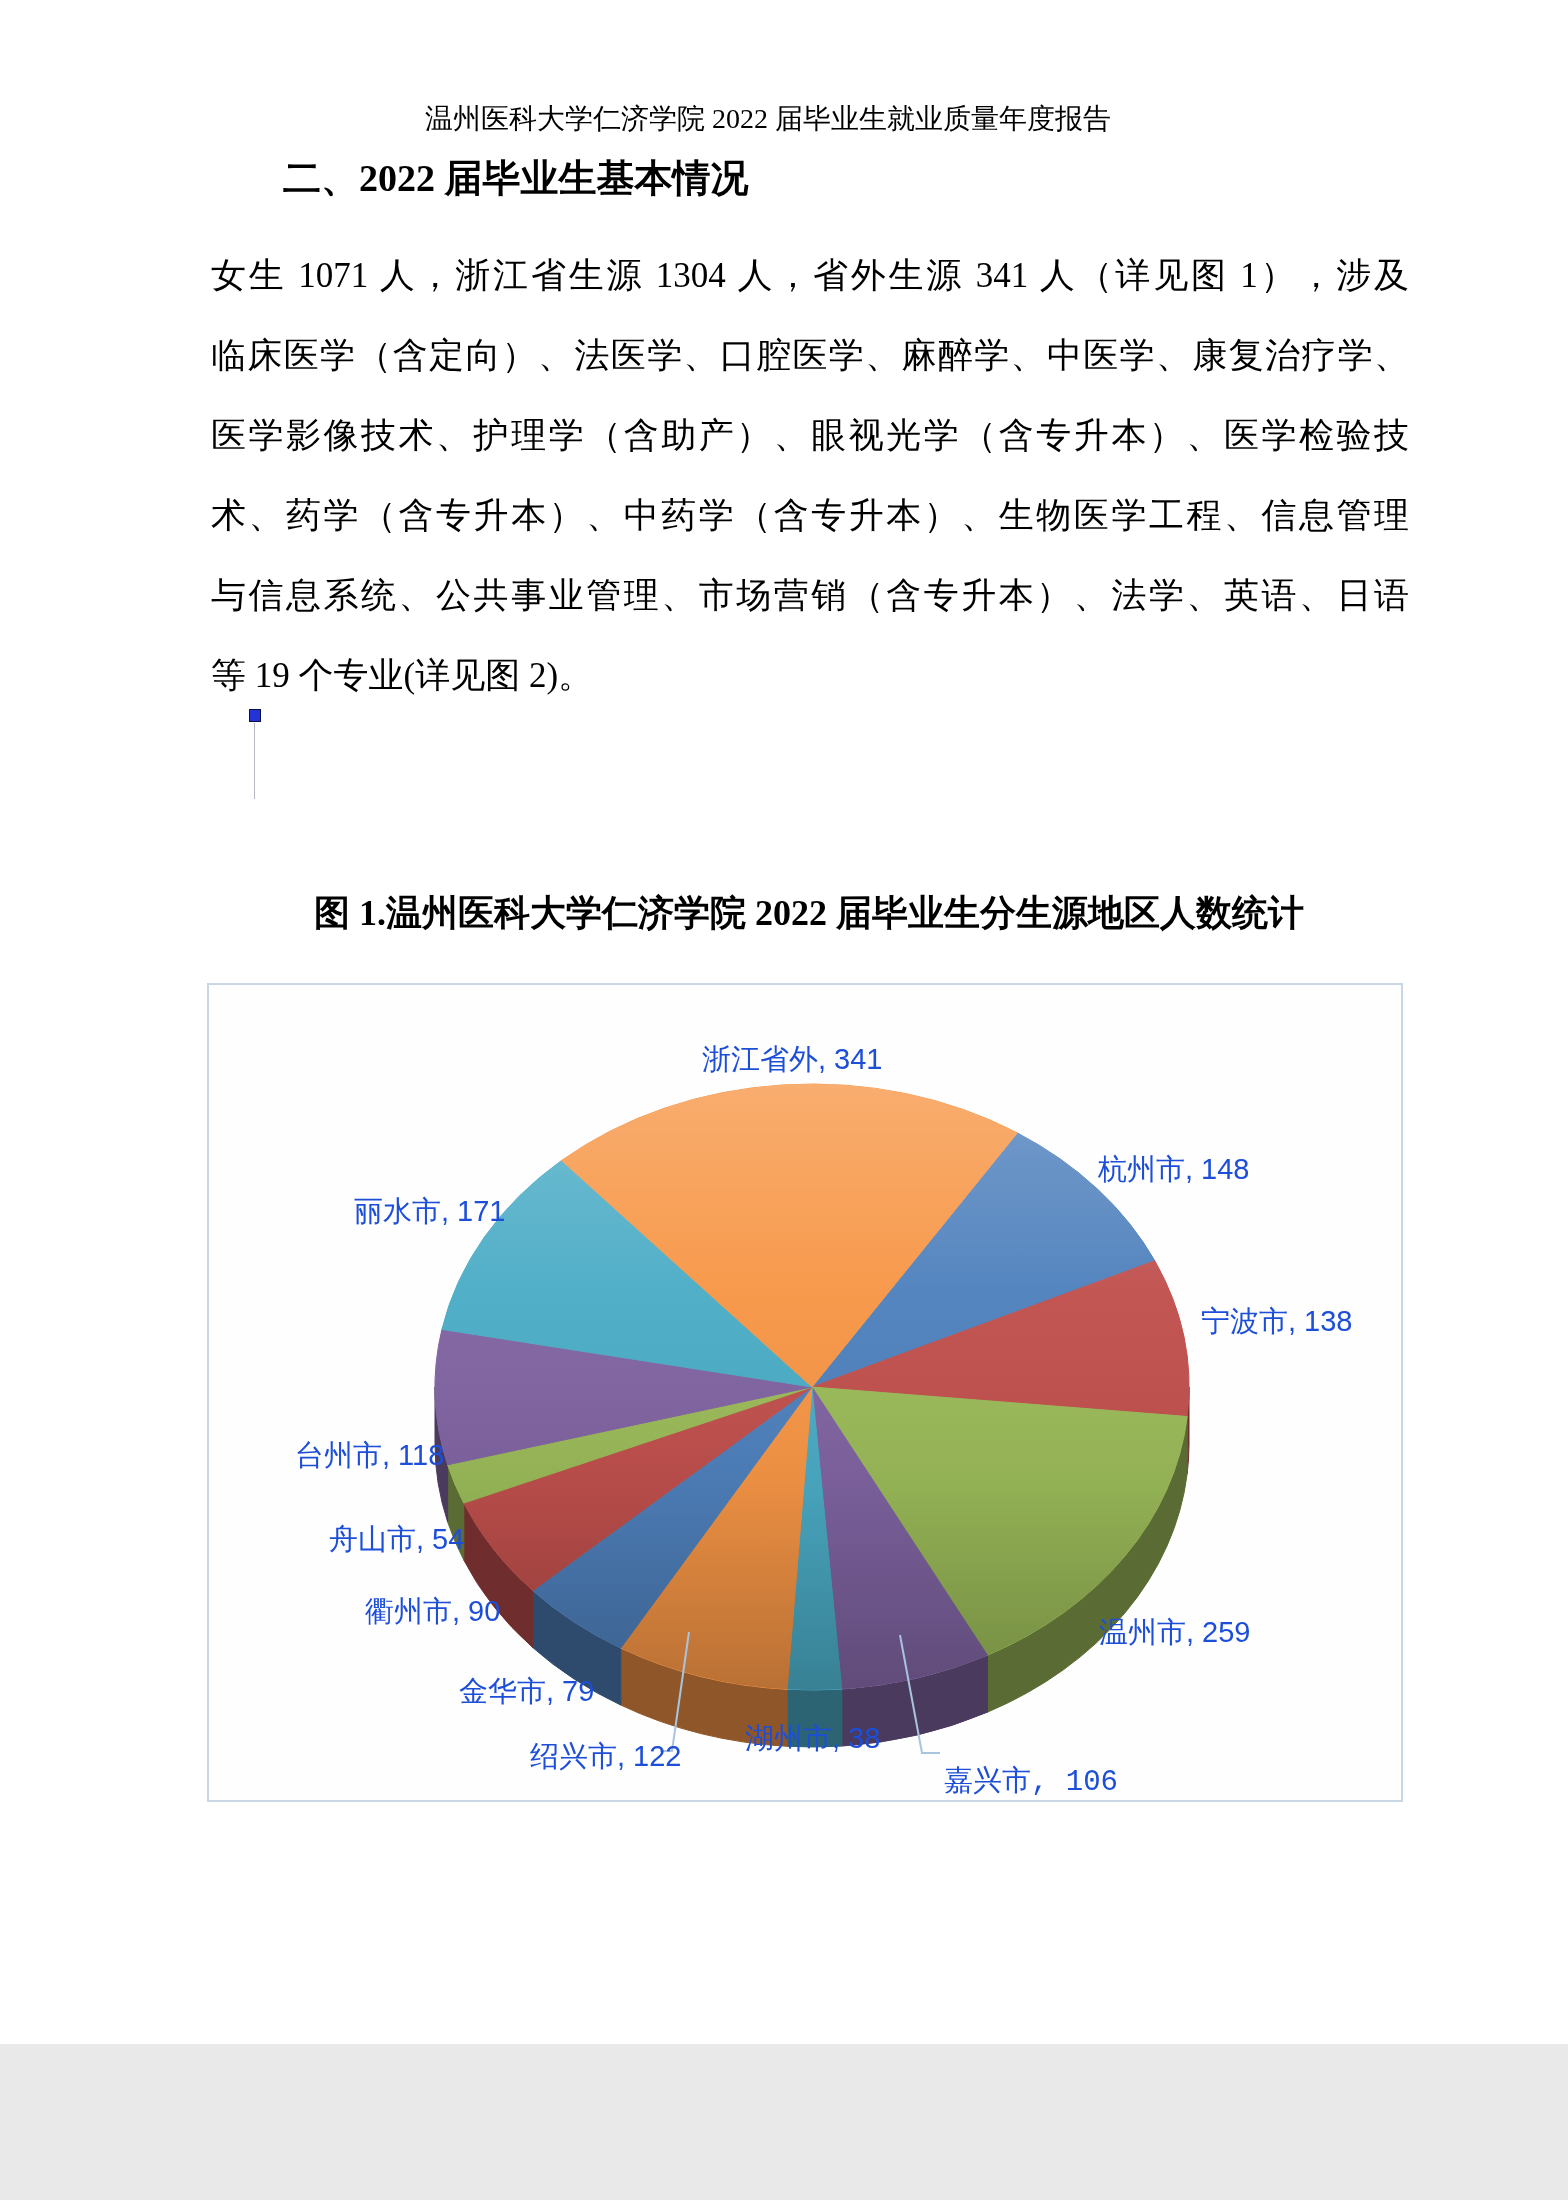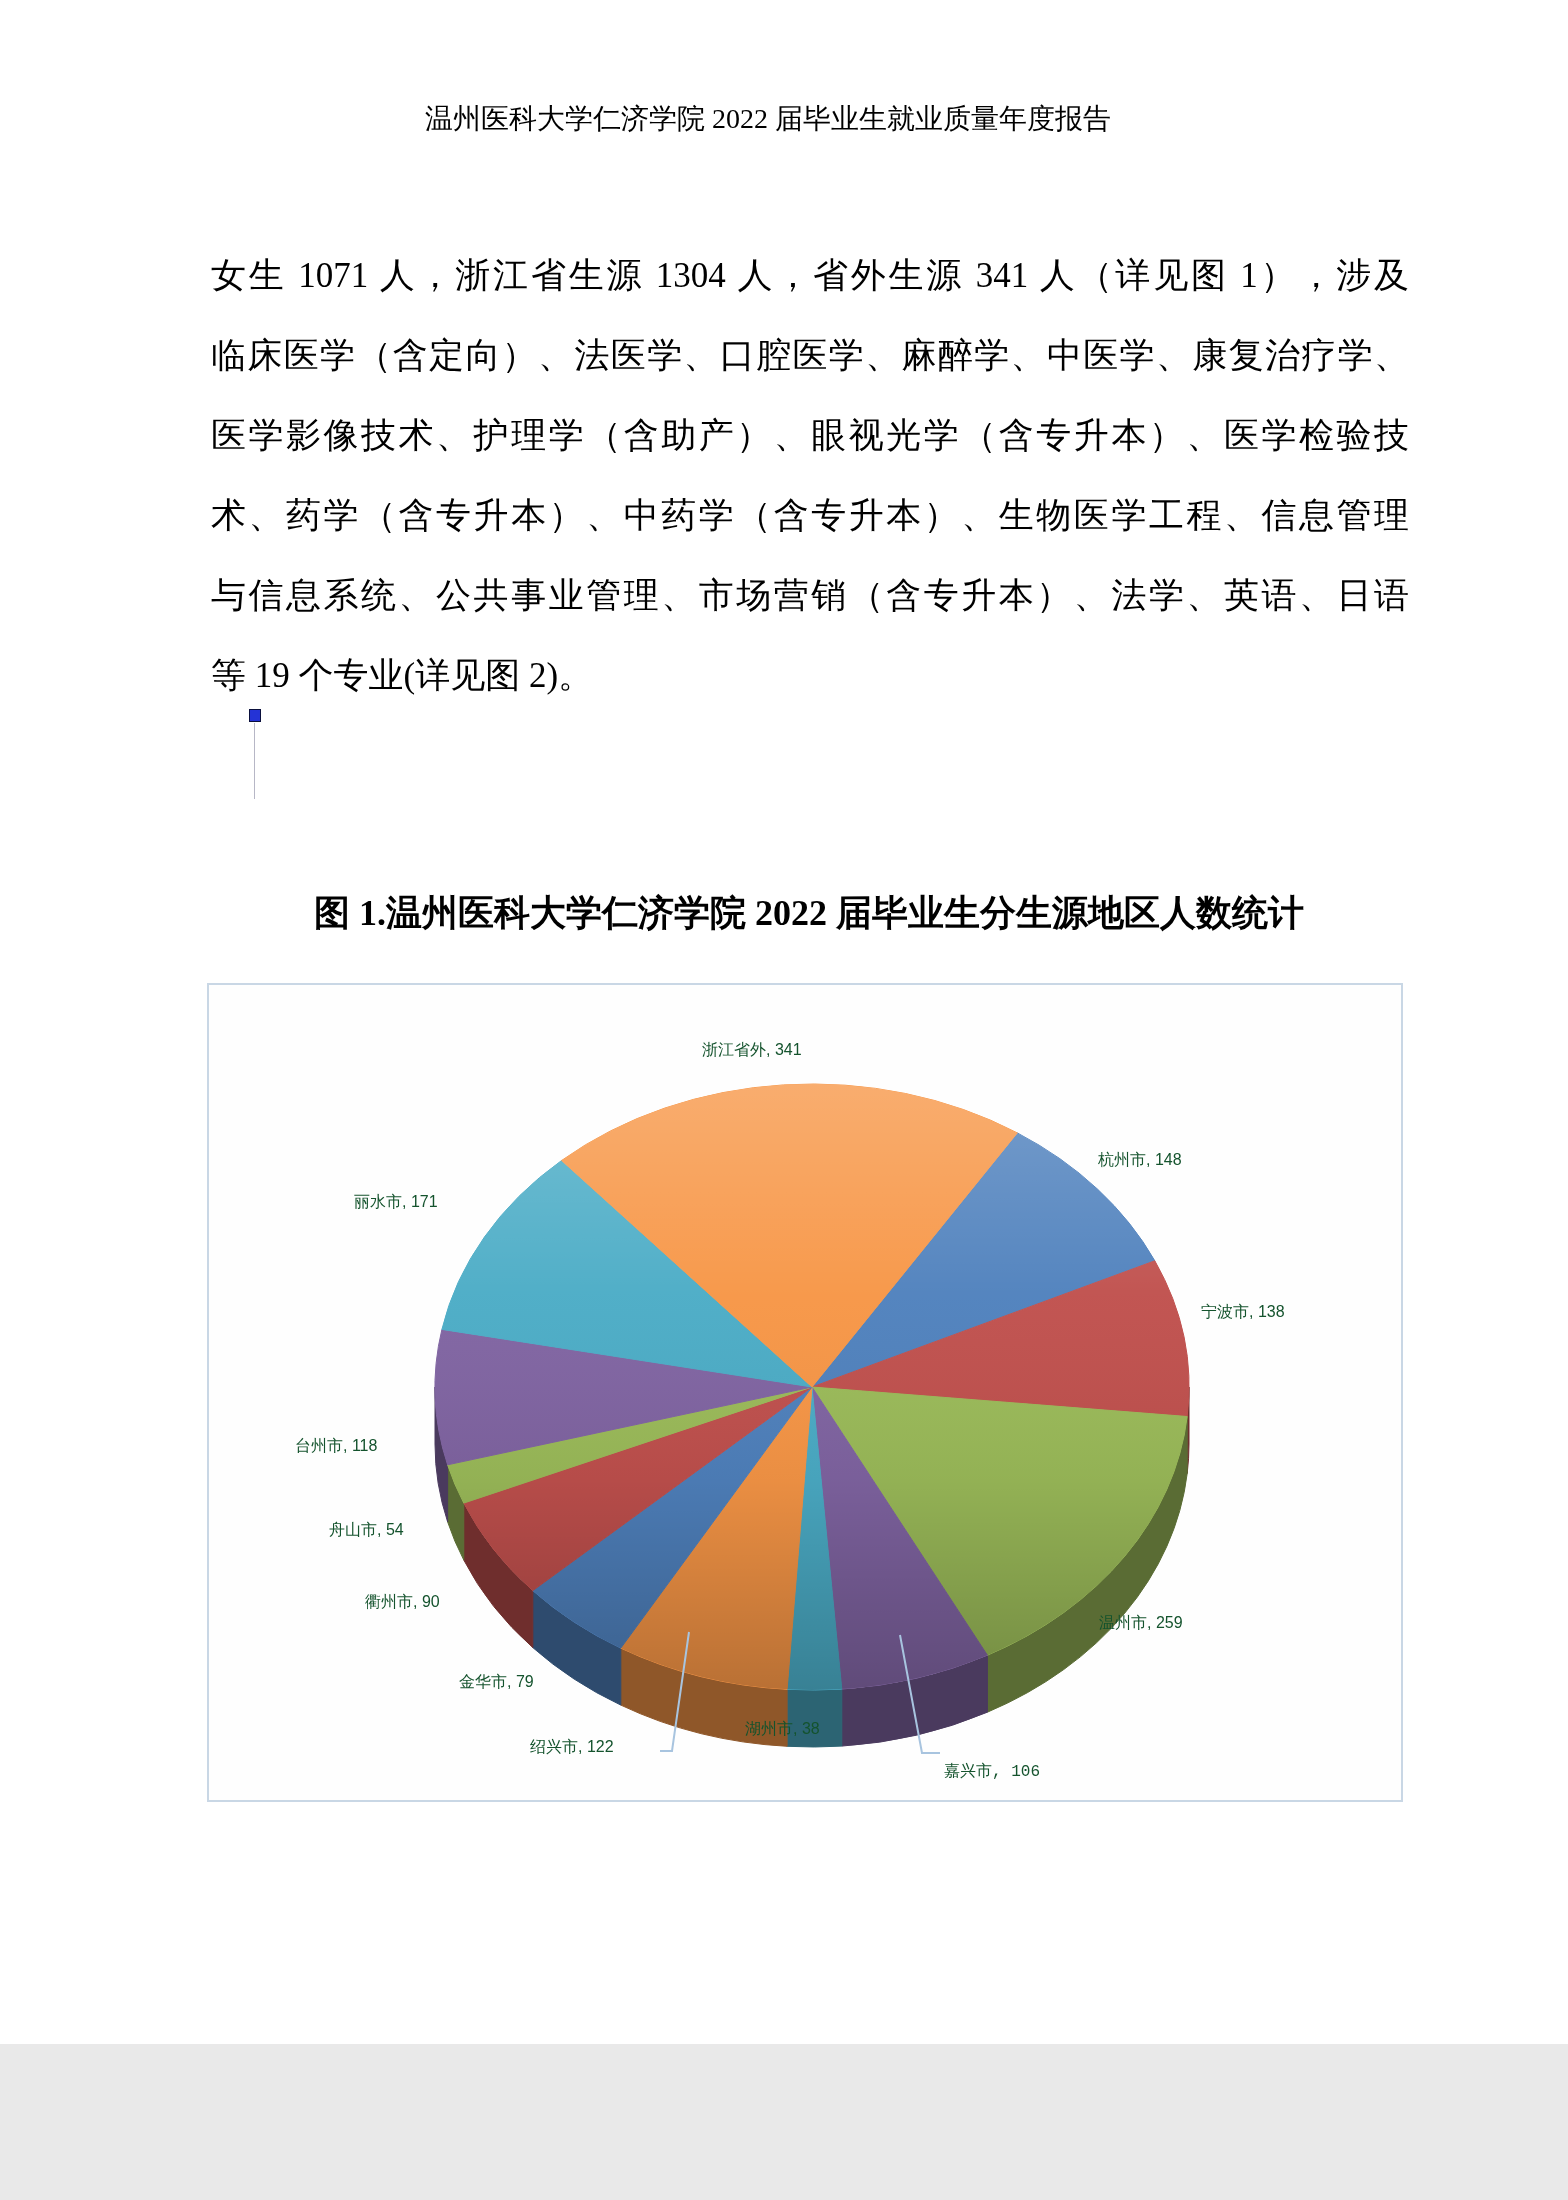--- a/index.html
+++ b/index.html
@@ -34,34 +34,35 @@
     text-align:center; font-size:36px; font-weight:bold; white-space:nowrap;
   }
   .chart-box {
     position:absolute; left:207px; top:983px; width:1196px; height:819px;
     border:2px solid #c9d7e5; background:#fefefe; box-sizing:border-box;
   }
   .chart-box svg { position:absolute; left:0; top:0; }
   .pie-label {
     position:absolute; white-space:nowrap;
     font-family:"Liberation Sans","DejaVu Sans",sans-serif;
-    font-size:16px; color:#14532d;
+    font-size:29px; color:#1d4ed8;
   }
   .page-num {
     position:absolute; top:2120px; left:0; width:1568px;
     text-align:center; font-size:28px;
   }
 </style>
 </head>
 <body>
 
 <div class="page">
 
   <div class="doc-header">温州医科大学仁济学院 2022 届毕业生就业质量年度报告</div>
 
+  <div class="section-heading">二、2022 届毕业生基本情况</div>
 
   <div class="para">
     <div class="pline">女生 1071 人，浙江省生源 1304 人，省外生源 341 人（详见图 1），涉及</div>
     <div class="pline">临床医学（含定向）、法医学、口腔医学、麻醉学、中医学、康复治疗学、</div>
     <div class="pline">医学影像技术、护理学（含助产）、眼视光学（含专升本）、医学检验技</div>
     <div class="pline">术、药学（含专升本）、中药学（含专升本）、生物医学工程、信息管理</div>
     <div class="pline">与信息系统、公共事业管理、市场营销（含专升本）、法学、英语、日语</div>
     <div class="pline last">等 19 个专业(详见图 2)。</div>
   </div>
 

